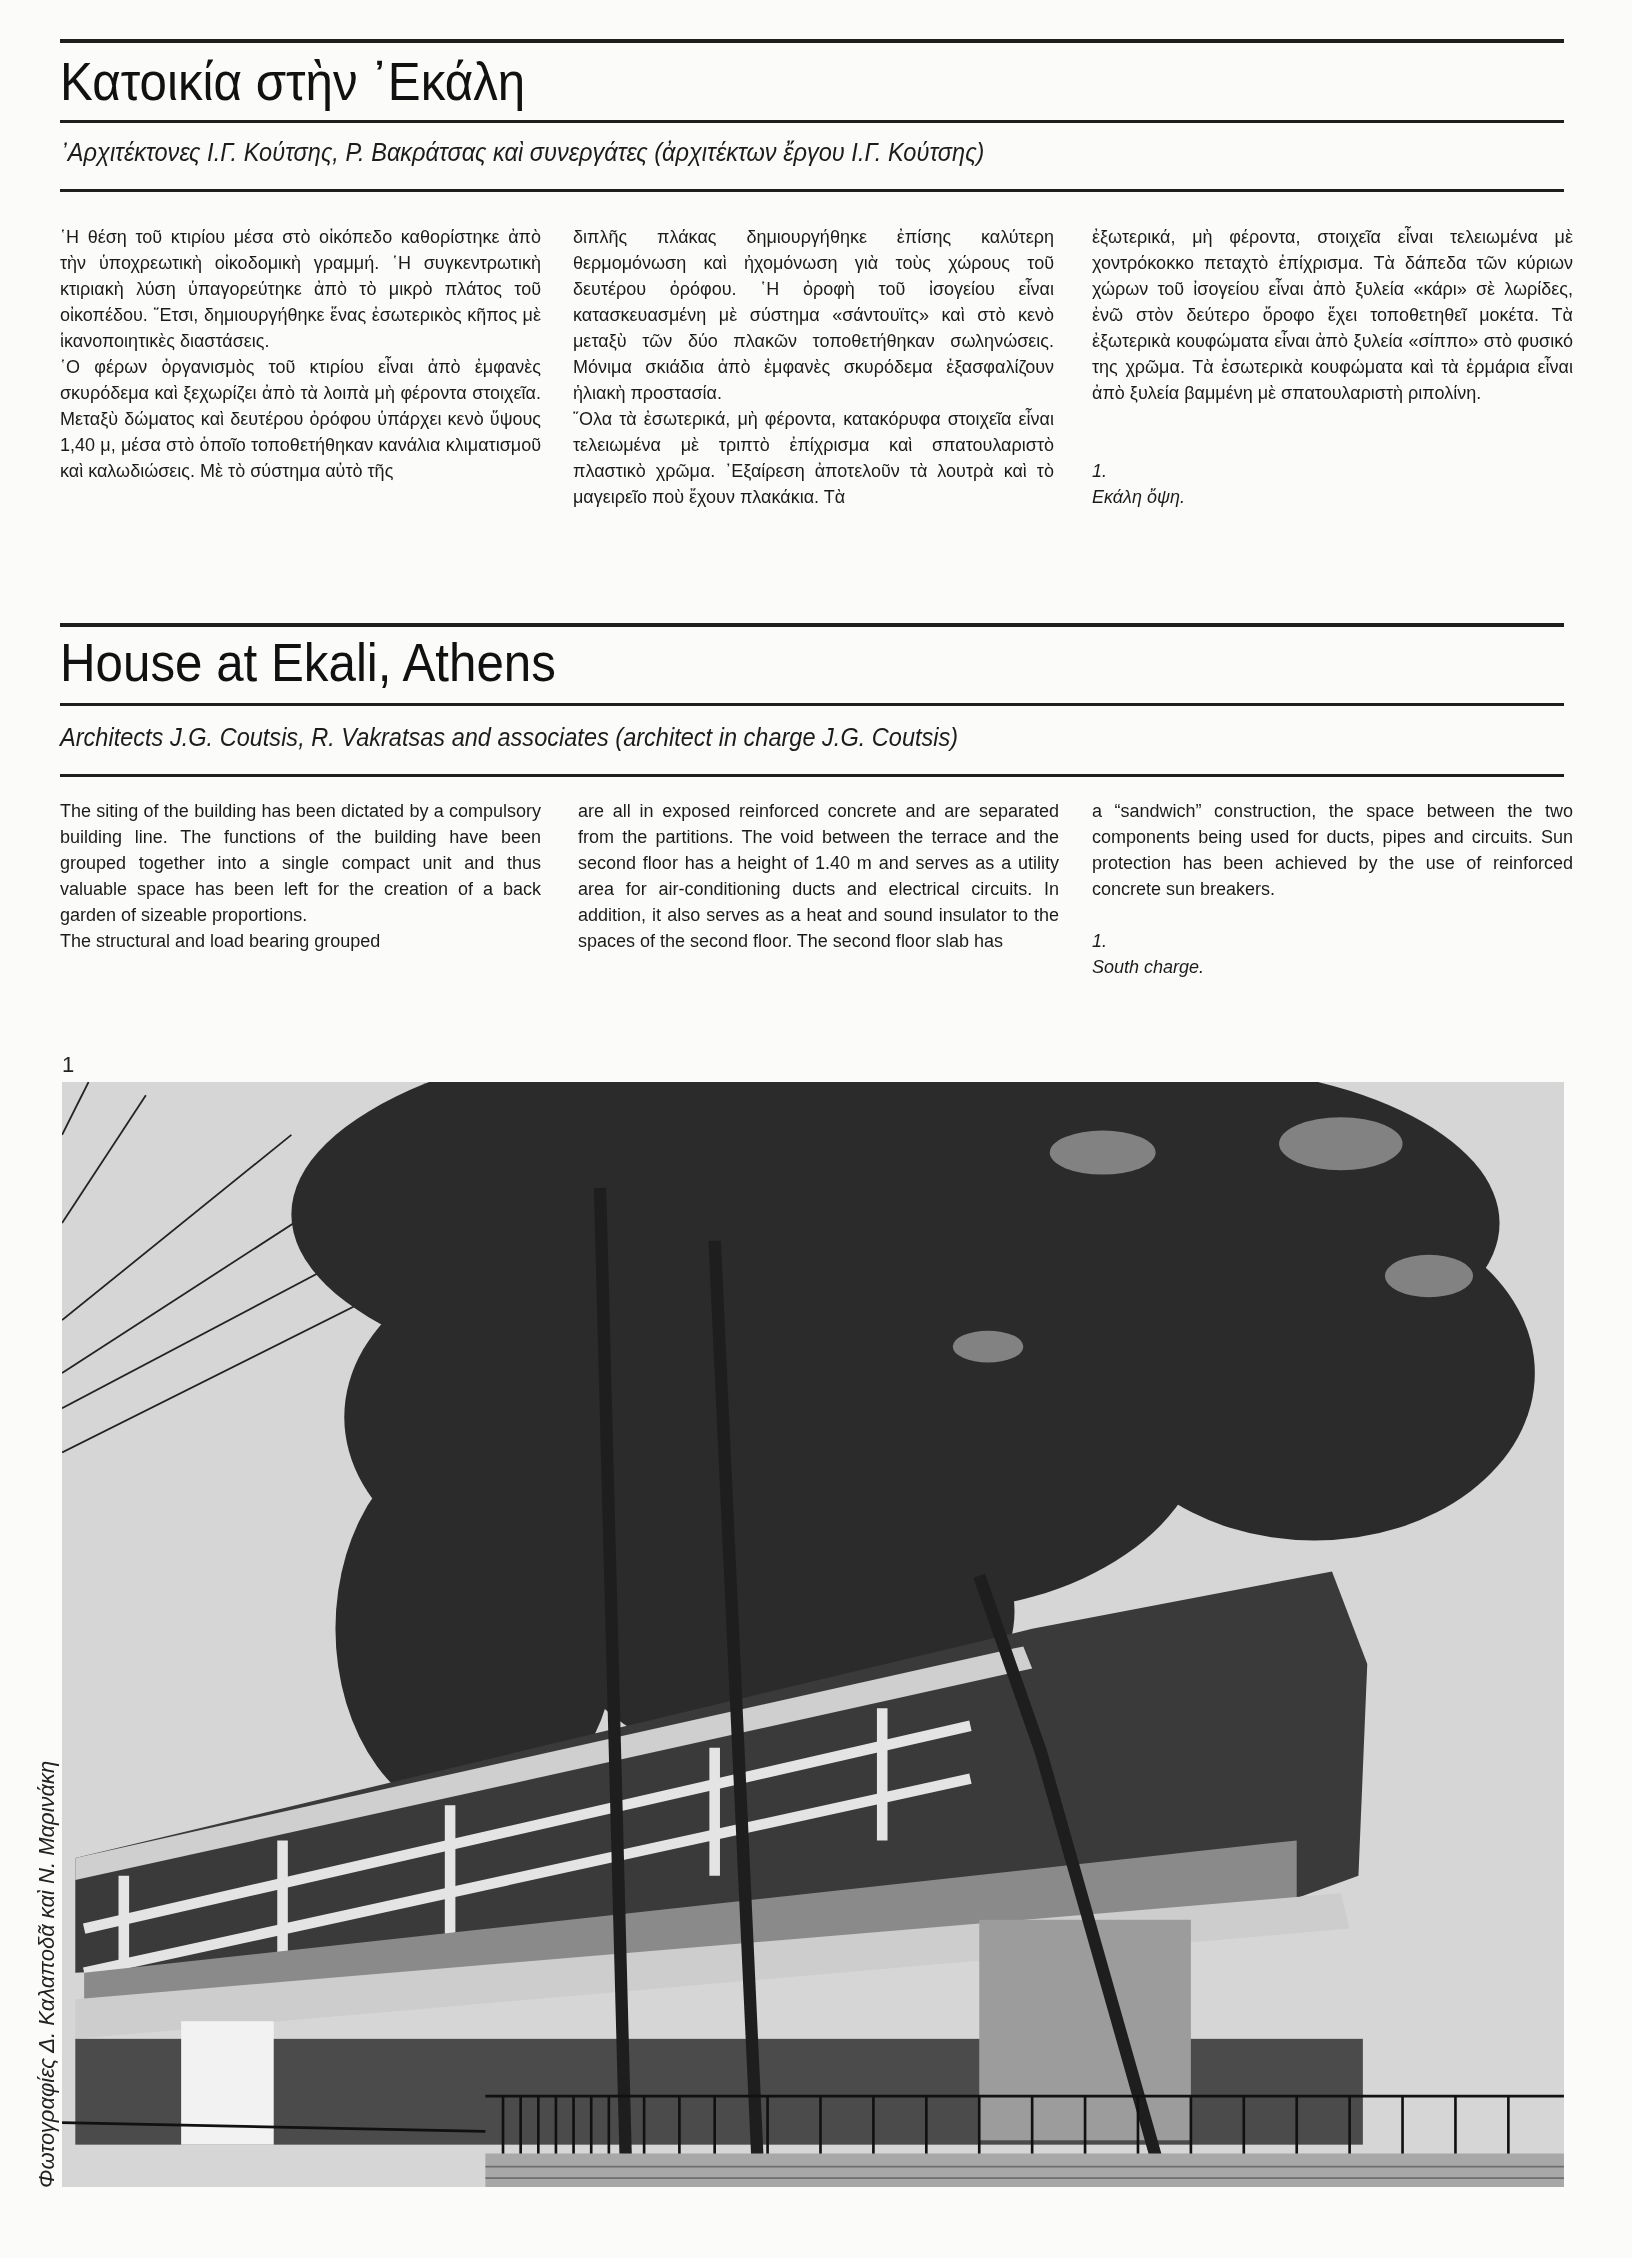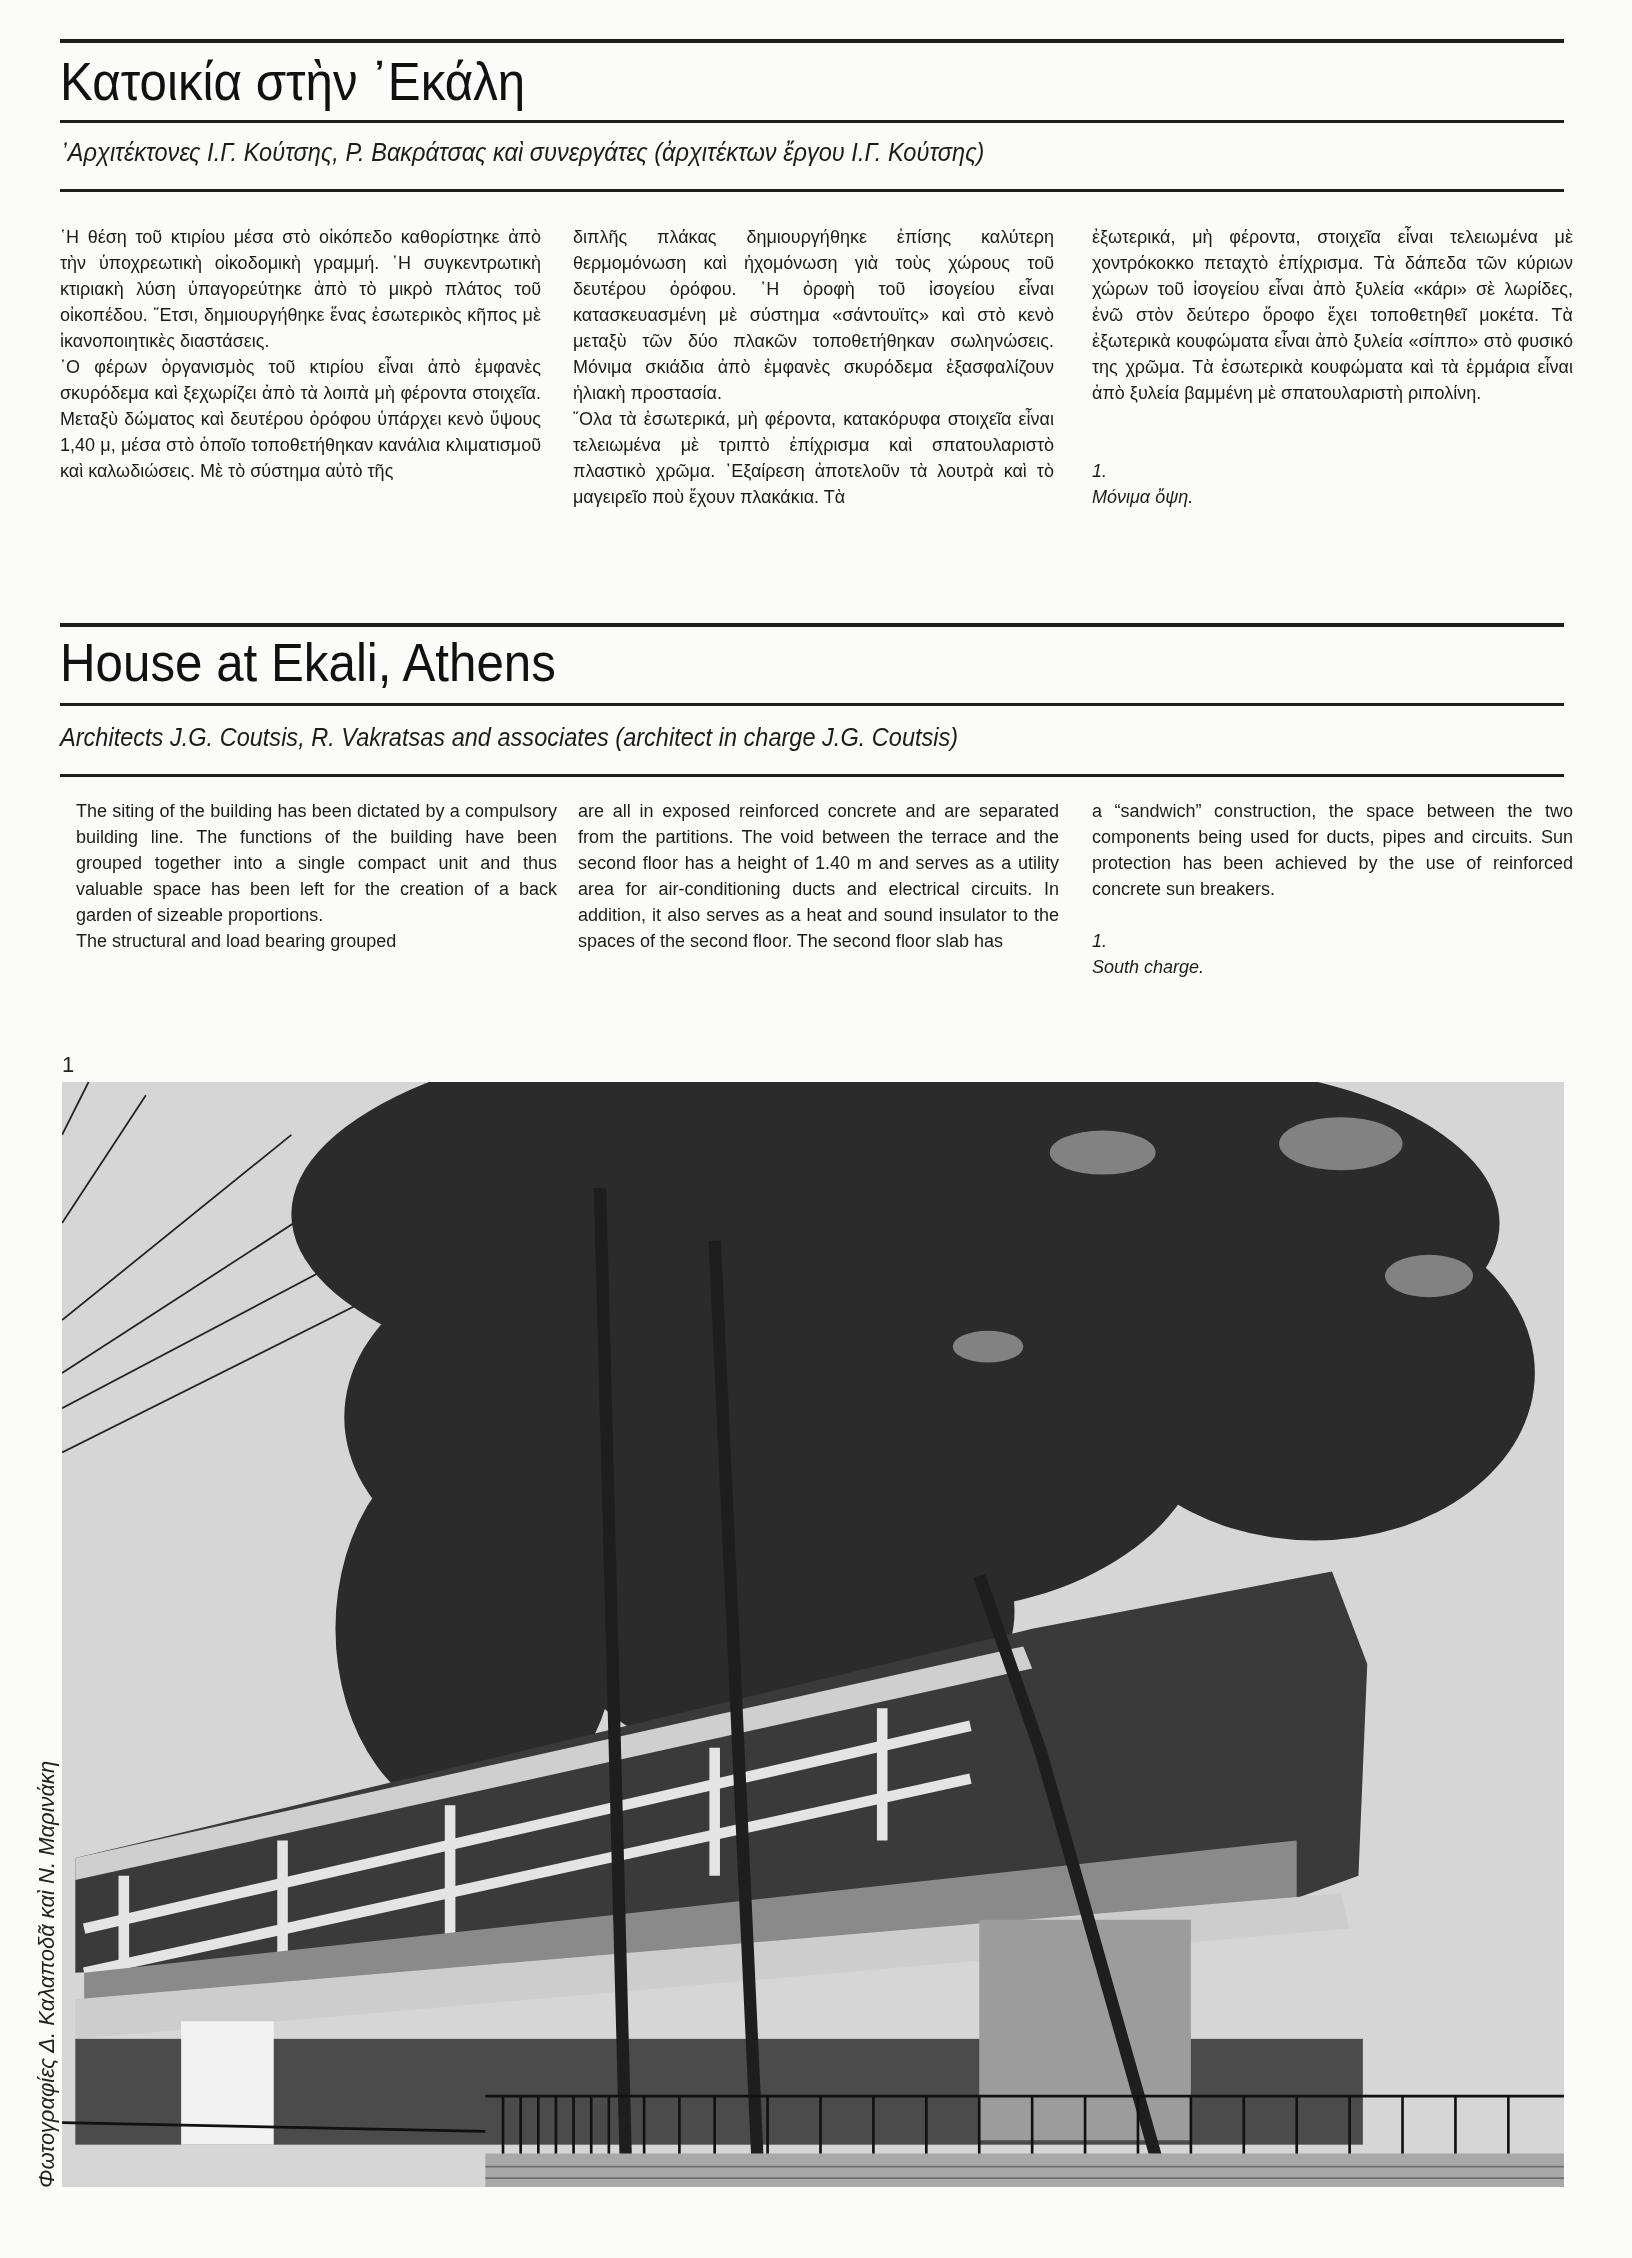--- a/index.html
+++ b/index.html
@@ -47,30 +47,30 @@
   <p>῾Ο φέρων ὀργανισμὸς τοῦ κτιρίου εἶναι ἀπὸ ἐμφανὲς σκυρόδεμα καὶ ξεχωρίζει ἀπὸ τὰ λοιπὰ μὴ φέροντα στοιχεῖα. Μεταξὺ δώματος καὶ δευτέρου ὀρόφου ὑπάρχει κενὸ ὕψους 1,40 μ, μέσα στὸ ὁποῖο τοποθετήθηκαν κανάλια κλιματισμοῦ καὶ καλωδιώσεις. Μὲ τὸ σύστημα αὐτὸ τῆς</p>
 </div>
 <div class="col" style="left:573px; top:224px;">
   <p>διπλῆς πλάκας δημιουργήθηκε ἐπίσης καλύτερη θερμομόνωση καὶ ἠχομόνωση γιὰ τοὺς χώρους τοῦ δευτέρου ὀρόφου. ῾Η ὀροφὴ τοῦ ἰσογείου εἶναι κατασκευασμένη μὲ σύστημα «σάντουϊτς» καὶ στὸ κενὸ μεταξὺ τῶν δύο πλακῶν τοποθετήθηκαν σωληνώσεις. Μόνιμα σκιάδια ἀπὸ ἐμφανὲς σκυρόδεμα ἐξασφαλίζουν ἡλιακὴ προστασία.</p>
   <p>῞Ολα τὰ ἐσωτερικά, μὴ φέροντα, κατακόρυφα στοιχεῖα εἶναι τελειωμένα μὲ τριπτὸ ἐπίχρισμα καὶ σπατουλαριστὸ πλαστικὸ χρῶμα. ᾽Εξαίρεση ἀποτελοῦν τὰ λουτρὰ καὶ τὸ μαγειρεῖο ποὺ ἔχουν πλακάκια. Τὰ</p>
 </div>
 <div class="col" style="left:1092px; top:224px;">
   <p>ἐξωτερικά, μὴ φέροντα, στοιχεῖα εἶναι τελειωμένα μὲ χοντρόκοκκο πεταχτὸ ἐπίχρισμα. Τὰ δάπεδα τῶν κύριων χώρων τοῦ ἰσογείου εἶναι ἀπὸ ξυλεία «κάρι» σὲ λωρίδες, ἐνῶ στὸν δεύτερο ὄροφο ἔχει τοποθετηθεῖ μοκέτα. Τὰ ἐξωτερικὰ κουφώματα εἶναι ἀπὸ ξυλεία «σίππο» στὸ φυσικό της χρῶμα. Τὰ ἐσωτερικὰ κουφώματα καὶ τὰ ἑρμάρια εἶναι ἀπὸ ξυλεία βαμμένη μὲ σπατουλαριστὴ ριπολίνη.</p>
   <p style="height:52px;"></p>
   <p class="caption">1.</p>
-  <p class="caption">Μόνιμα ὄψη.</p>
+  <p class="caption">Εκάλη ὄψη.</p>
 </div>
 
 <div class="rule" style="top:623px;"></div>
 <h1 class="title" style="top:632px;margin:0;">House at Ekali, Athens</h1>
 <div class="rule thin" style="top:703px;"></div>
 <div class="subtitle" style="top:723px;">Architects J.G. Coutsis, R. Vakratsas and associates (architect in charge J.G. Coutsis)</div>
 <div class="rule thin" style="top:774px;"></div>
 
-<div class="col" style="left:76px; top:798px;">
+<div class="col" style="left:60px; top:798px;">
   <p>The siting of the building has been dictated by a compulsory building line. The functions of the building have been grouped together into a single compact unit and thus valuable space has been left for the creation of a back garden of sizeable proportions.</p>
   <p>The structural and load bearing grouped</p>
 </div>
 <div class="col" style="left:578px; top:798px;">
   <p>are all in exposed reinforced concrete and are separated from the partitions. The void between the terrace and the second floor has a height of 1.40 m and serves as a utility area for air-conditioning ducts and electrical circuits. In addition, it also serves as a heat and sound insulator to the spaces of the second floor. The second floor slab has</p>
 </div>
 <div class="col" style="left:1092px; top:798px;">
   <p>a “sandwich” construction, the space between the two components being used for ducts, pipes and circuits. Sun protection has been achieved by the use of reinforced concrete sun breakers.</p>
   <p style="height:25.6px;"></p>
   <p class="caption">1.</p>

